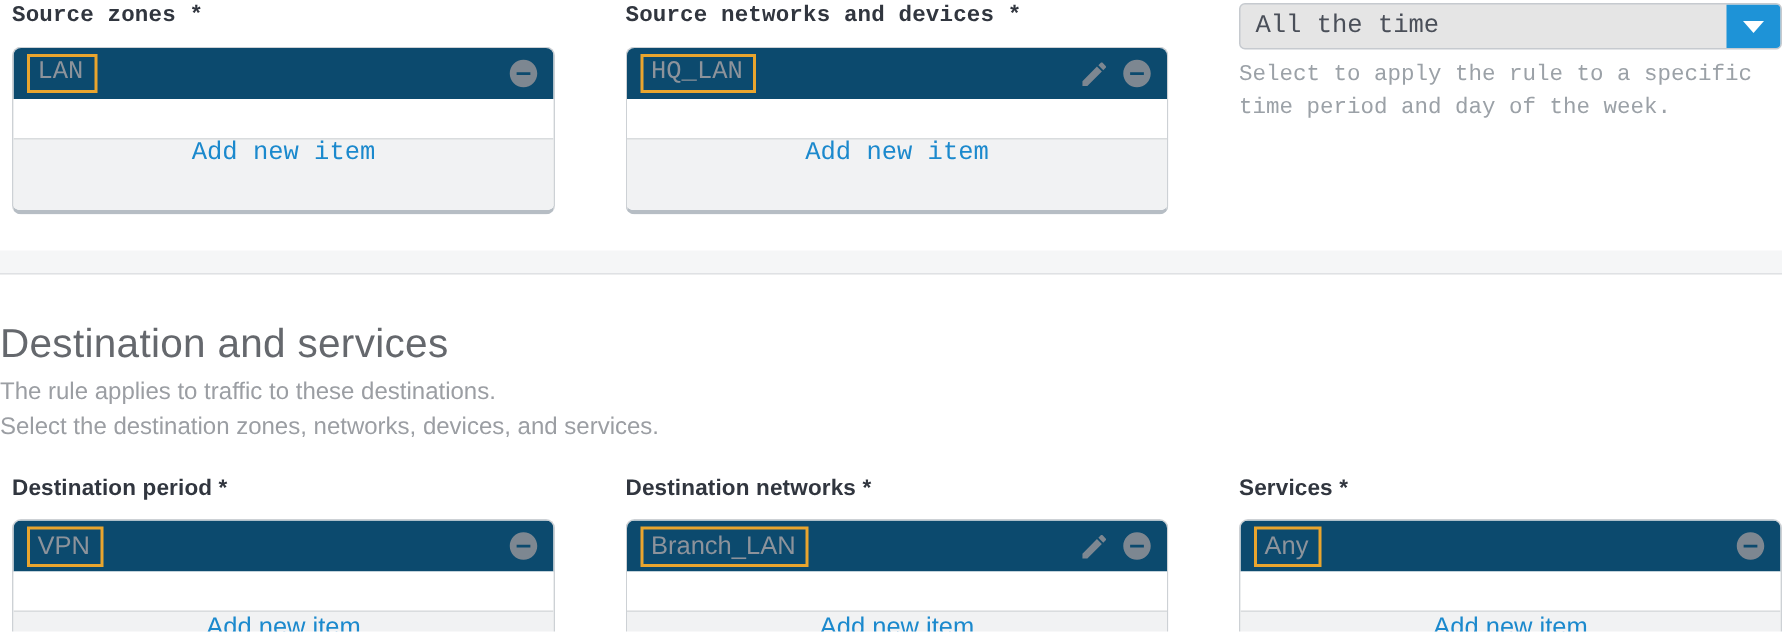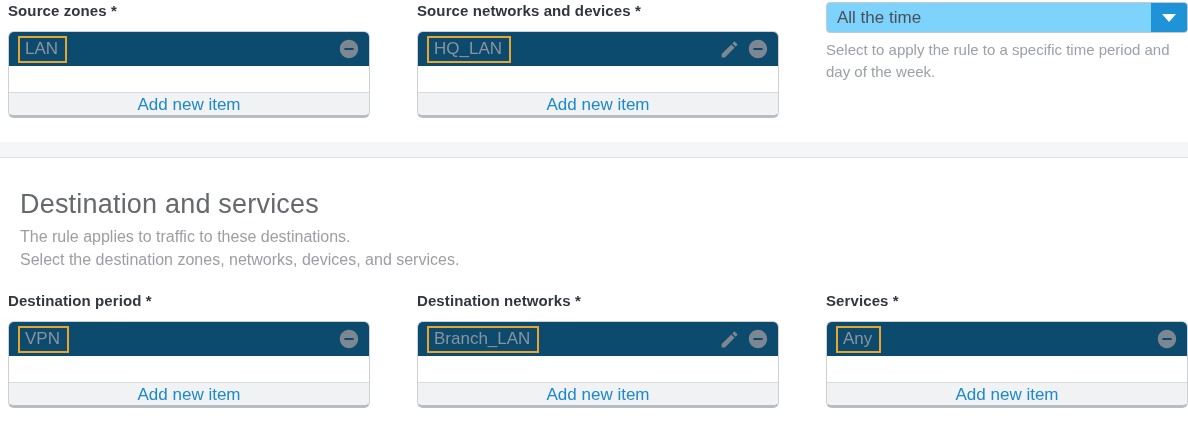--- a/index.html
+++ b/index.html
@@ -8,21 +8,21 @@
     font-family: "Liberation Sans", sans-serif;
     background: #ffffff;
     color: #333841;
   }
   .grid {
     display: grid;
     grid-template-columns: 362px 362px 362px;
     column-gap: 47px;
     padding-left: 8px;
   }
-  .top-row { padding-top: 2px; }
+  .top-row { padding-top: 2px; font-family: Liberation Mono, monospace; }
   .field-label {
     font-size: 15px;
     font-weight: bold;
     color: #31363f;
     margin-bottom: 12px;
     letter-spacing: 0.1px;
   }
   
   .item-box {
     background: #ffffff;
@@ -48,41 +48,41 @@
   }
   .row-icons {
     margin-left: auto;
     display: flex;
     align-items: center;
     gap: 7px;
   }
   .icon-btn { display: inline-flex; cursor: pointer; line-height: 0; }
   .empty-row { height: 26px; background: #ffffff; }
   .box-footer {
-    height: 23px;
+    height: 48px;
     background: #f1f2f3;
     border-top: 1px solid #d9dcde;
     display: flex;
-    align-items: flex-end;
+    align-items: flex-start;
     justify-content: center;
   }
   .add-link {
     font-size: 17px;
     color: #1b89cd;
     text-decoration: none;
     cursor: pointer;
   }
   
   .select {
     display: flex;
     align-items: stretch;
     height: 31px;
     border: 1px solid #c6cacf;
     border-radius: 4px;
-    background: #7dd3fc;
+    background: #e5e5e5;
     overflow: hidden;
     cursor: pointer;
   }
   .select-value {
     flex: 1;
     font-size: 17px;
     color: #4a4f59;
     line-height: 29px;
     padding-left: 10px;
     white-space: nowrap;
@@ -110,21 +110,21 @@
     text-align: left;
   }
   
   .divider-band {
     margin-top: 24px;
     height: 16px;
     background: #f5f6f7;
     border-bottom: 1px solid #dfe1e4;
   }
   
-  .section-head { padding-left: 20px; margin-top: 31px; }
+  .section-head { padding-left: 0; margin-top: 31px; }
   .section-title {
     font-size: 27px;
     font-weight: normal;
     color: #65686d;
     letter-spacing: 0.2px;
   }
   .section-desc {
     margin-top: 5px;
     font-size: 16px;
     line-height: 23px;

